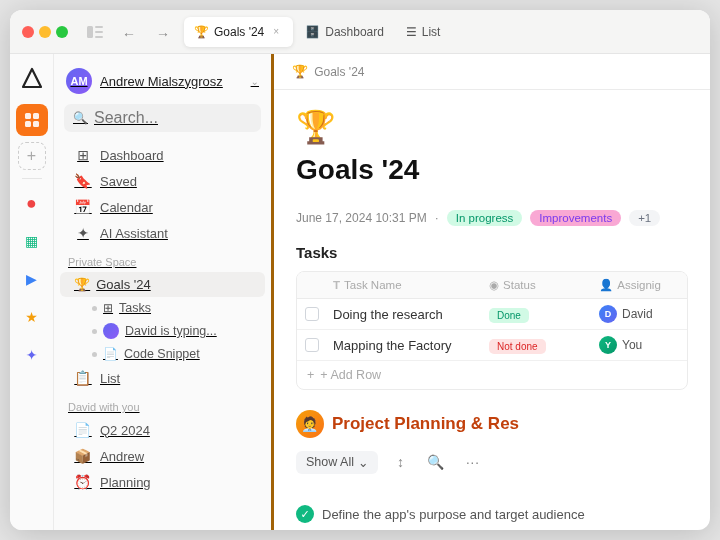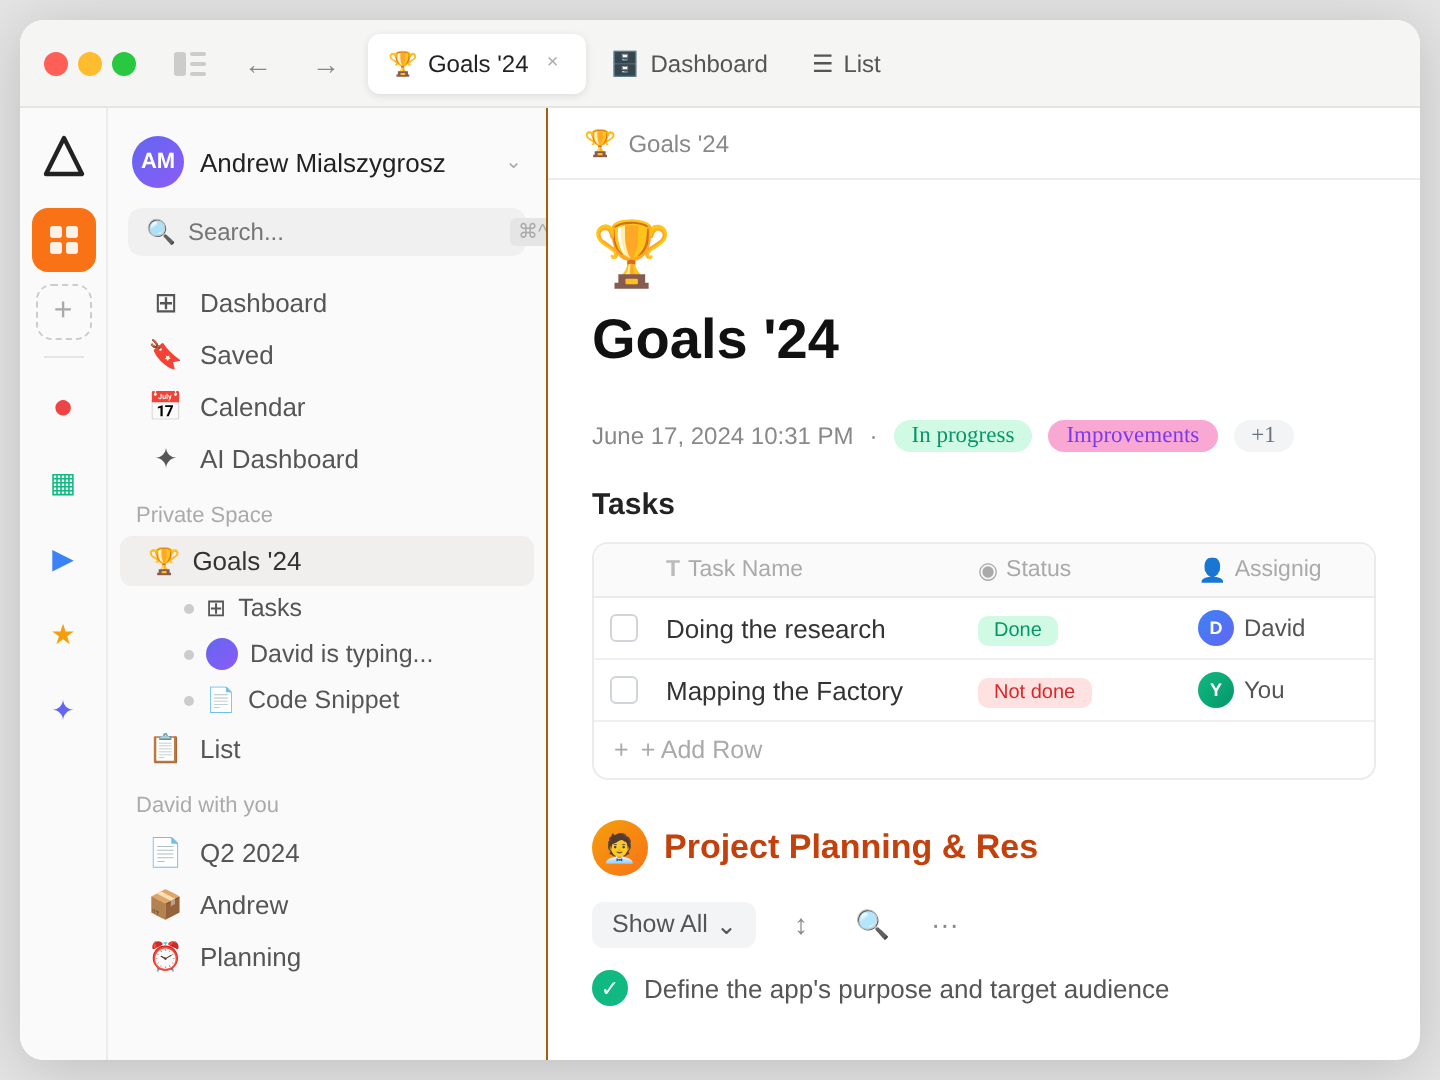--- a/index.html
+++ b/index.html
@@ -120,26 +120,27 @@
       width: 28px; height: 28px;
       border-radius: 8px;
       border: 1.5px dashed #ccc;
       display: flex; align-items: center; justify-content: center;
       color: #aaa; font-size: 16px; cursor: pointer;
     }
     
     .sidebar {
       width: 220px;
       background: #fafafa;
-      border-right: 1px solid #a16207;
+      border-right: 3px solid #a16207;
       display: flex;
       flex-direction: column;
       padding: 10px 0;
       flex-shrink: 0;
       overflow-y: auto;
+      text-decoration: underline;
     }
     .sidebar-user {
       display: flex; align-items: center; gap: 8px;
       padding: 4px 12px 10px;
       cursor: pointer;
     }
     .sidebar-user-avatar {
       width: 26px; height: 26px; border-radius: 50%;
       background: linear-gradient(135deg, #6366f1, #8b5cf6);
       display: flex; align-items: center; justify-content: center;
@@ -151,21 +152,21 @@
     .sidebar-chevron { color: #aaa; font-size: 10px; }
     .sidebar-search {
       margin: 0 10px 10px;
       display: flex; align-items: center; gap: 6px;
       background: #f0f0f0;
       border-radius: 7px;
       padding: 5px 9px;
     }
     .sidebar-search input {
       border: none; background: none; outline: none;
-      font-size: 12px; color: #6d28d9; flex: 1;
+      font-size: 16px; color: #6d28d9; flex: 1;
     }
     .sidebar-search-shortcut {
       font-size: 10px; color: #aaa; background: #e5e5e5;
       border-radius: 3px; padding: 1px 4px;
     }
     .sidebar-nav-item {
       display: flex; align-items: center; gap: 8px;
       padding: 5px 14px;
       font-size: 13px; color: #555;
       cursor: pointer; border-radius: 6px; margin: 0 6px;
@@ -229,21 +230,21 @@
       margin-bottom: 6px;
     }
     .page-meta {
       display: flex; align-items: center; gap: 8px;
       font-size: 12px; color: #888; margin-bottom: 18px;
       flex-wrap: wrap;
       margin-top: 24px;
     }
     .badge {
       padding: 2px 9px; border-radius: 20px;
-      font-size: 11.5px; font-weight: 500; font-family: Liberation Serif, serif;
+      font-size: 11.5px; font-weight: 500;
     }
     .badge-green { background: #d1fae5; color: #059669; }
     .badge-purple { background: #f9a8d4; color: #7c3aed; }
     .badge-gray { background: #f3f4f6; color: #6b7280; }
     .section-title {
       font-size: 15px; font-weight: 600; color: #222;
       margin-bottom: 10px;
     }
     
     .tasks-table {
@@ -313,21 +314,21 @@
       width: 28px; height: 28px; border-radius: 50%;
       background: linear-gradient(135deg, #f59e0b, #f97316);
       display: flex; align-items: center; justify-content: center;
       font-size: 14px;
     }
     .project-title {
       font-size: 17px; font-weight: 600; color: #c2410c;
     }
     .project-toolbar {
       display: flex; align-items: center; gap: 8px;
-      margin-bottom: 4px;
+      margin-bottom: 24px;
     }
     .show-all-btn {
       display: flex; align-items: center; gap: 4px;
       padding: 4px 10px; border-radius: 6px;
       background: #f3f4f6; border: none; cursor: pointer;
       font-size: 12.5px; color: #555;
     }
     .toolbar-icon-btn {
       width: 28px; height: 28px; border-radius: 6px;
       background: none; border: none; cursor: pointer;
@@ -430,21 +431,21 @@
       <div class="sidebar-nav-item">
         <span class="sidebar-nav-icon">🔖</span>
         <span>Saved</span>
       </div>
       <div class="sidebar-nav-item">
         <span class="sidebar-nav-icon">📅</span>
         <span>Calendar</span>
       </div>
       <div class="sidebar-nav-item">
         <span class="sidebar-nav-icon">✦</span>
-        <span>AI Dashboard</span>
+        <span>AI Assistant</span>
       </div>
 
       <div class="sidebar-section-label">Private Space</div>
 
       <div class="sidebar-space-item active">
         <span>🏆</span>
         <span>Goals '24</span>
       </div>
       <div class="sidebar-sub-item">
         <span class="sidebar-sub-dot"></span>

